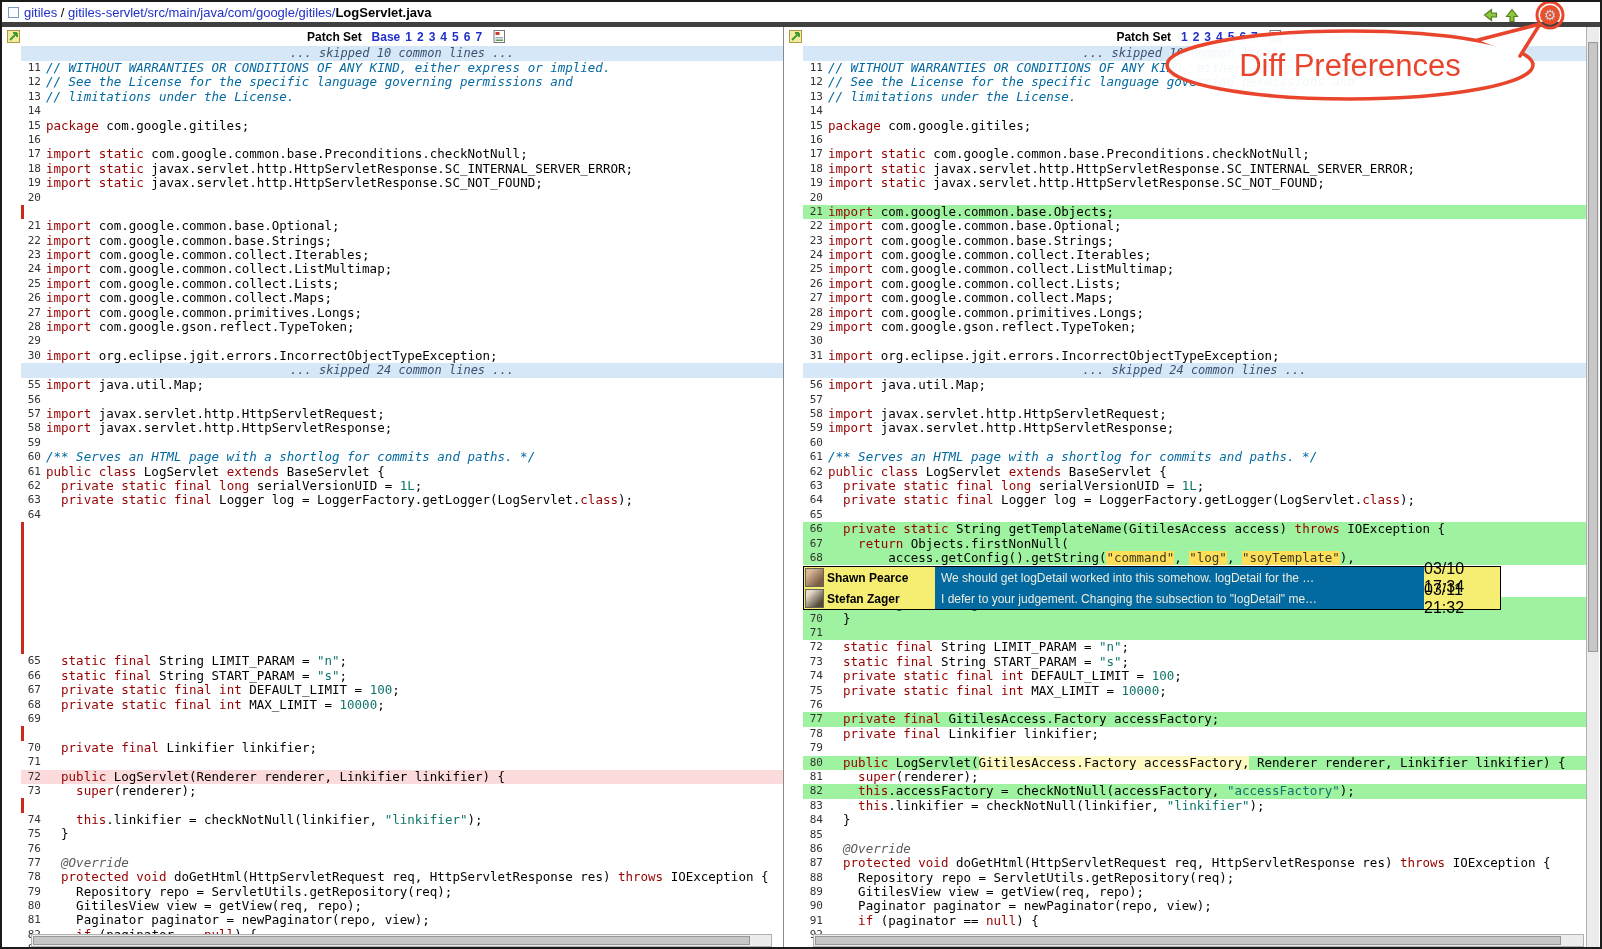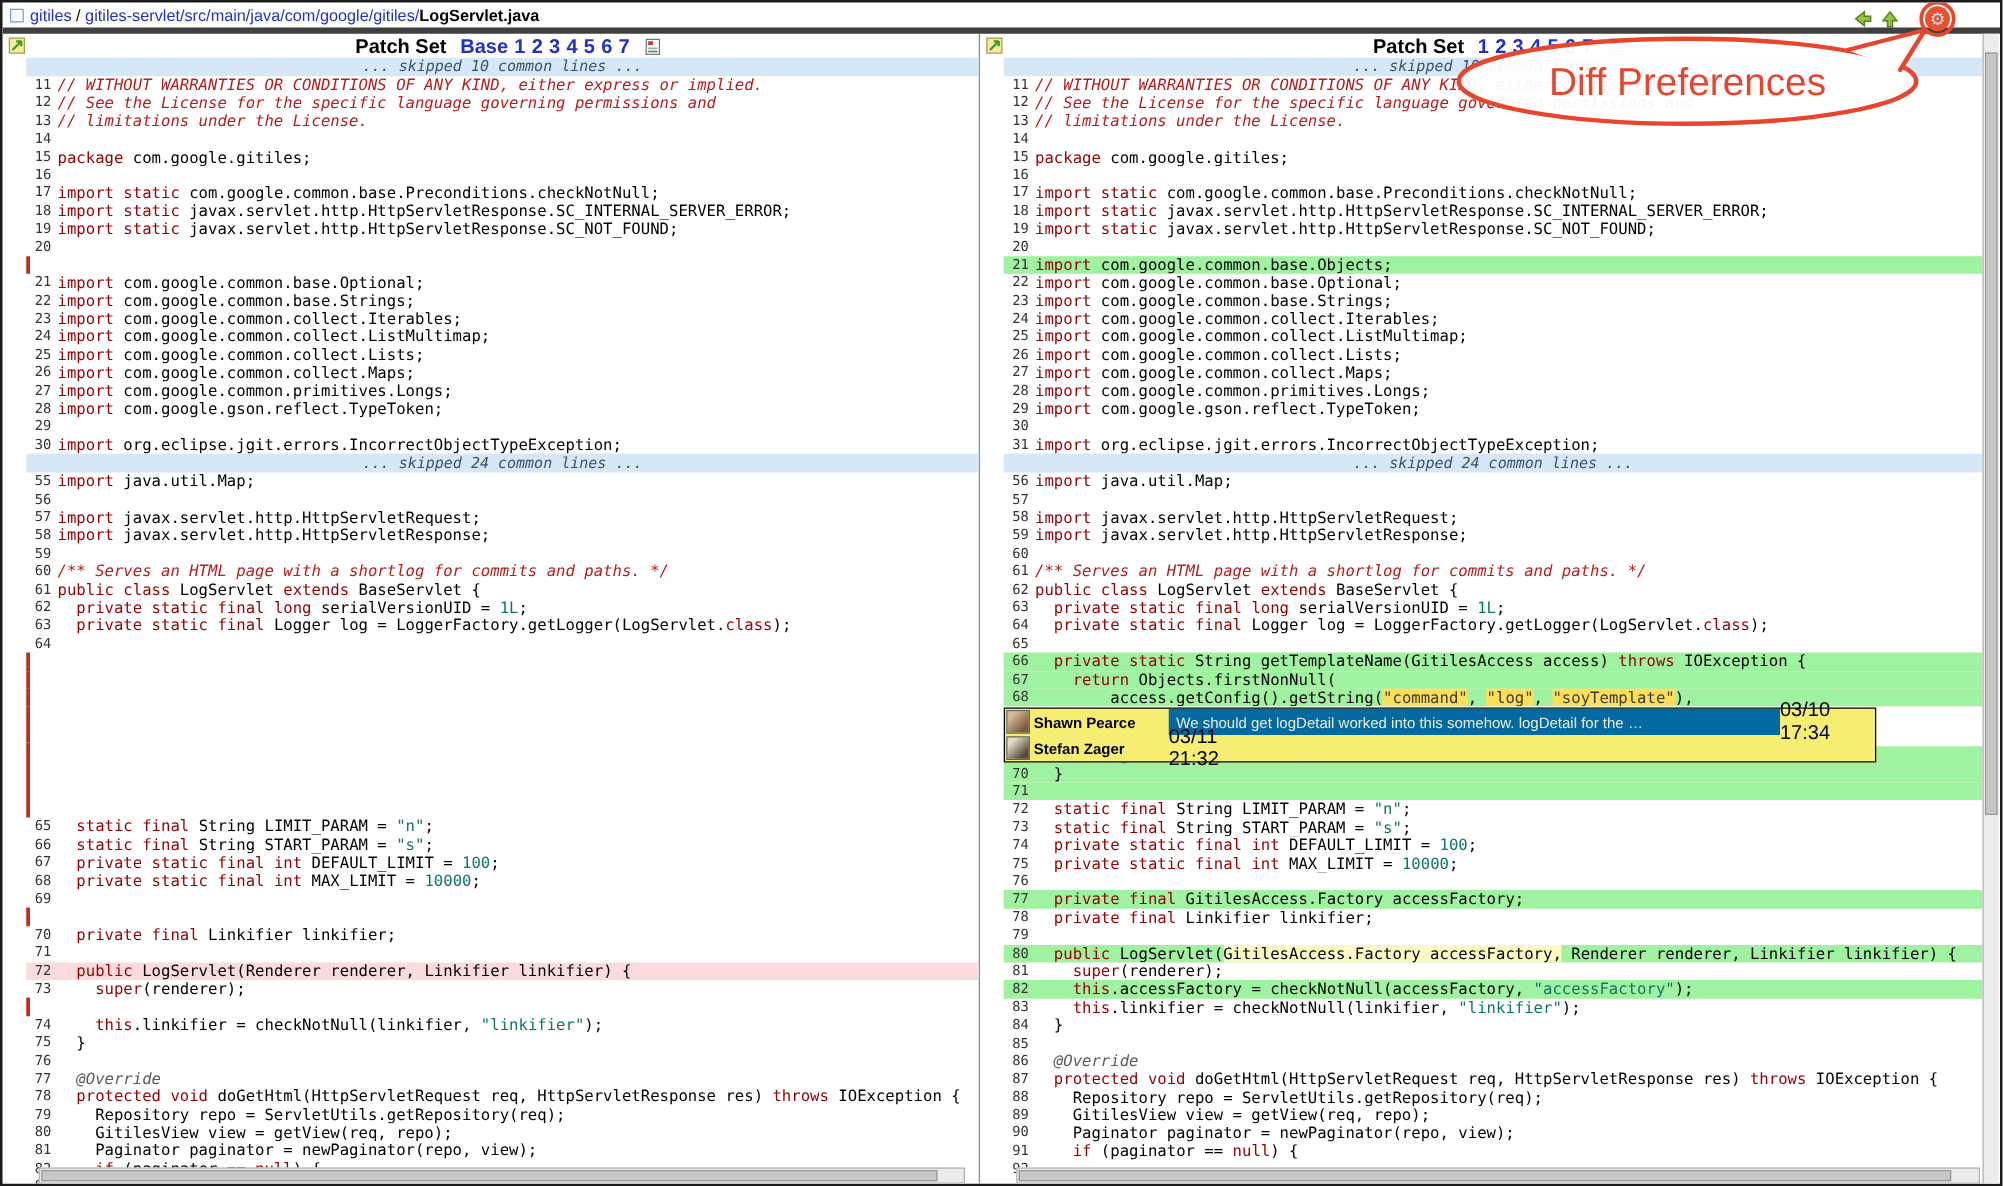--- a/index.html
+++ b/index.html
@@ -19,21 +19,21 @@
   .crumb b{ color:#000; }
   .nav-btn{ position:absolute; top:4px; width:18px; height:18px; cursor:pointer; }
   .gear-btn{ position:absolute; left:1538px; top:3px; width:20px; height:20px;
              border-radius:50%; background:#e8512c; color:#c8d8e8;
              font-size:14px; line-height:20px; text-align:center; cursor:pointer; }
   
   .panes{ display:flex; height:920px; }
   .pane{ position:relative; overflow:hidden; }
   .pane-left{ width:782px; border-right:1px solid #8a8a8a; }
   .pane-right{ width:802px; }
-  .pane-header{ height:19px; text-align:center; font-size:16px; font-weight:bold;
+  .pane-header{ height:19px; text-align:center; font-size:12px; font-weight:bold;
                 position:relative; padding-top:2px; white-space:nowrap;padding-left:28px; }
   .pane-header .col-icon{ position:absolute; left:4px; top:2px; }
   .ps-label{ color:#000; margin-right:4px; }
   .ps-link{ color:#2030c8; font-weight:bold; margin:0 2.5px; text-decoration:none; cursor:pointer; }
   .dl-icon{ vertical-align:-3px; margin-left:5px; cursor:pointer; }
   .rows{ height:901px; overflow:hidden; position:relative;padding-left:19px; }
   
   .row{ display:flex; height:14.4px; align-items:stretch; }
   .row.skip{ display:block; height:15px; background:#d6e7f8; color:#38536f;
              font:italic 12px "DejaVu Sans Mono", monospace;
@@ -43,21 +43,21 @@
   .lineno{ width:22px; flex:none; text-align:right; padding-right:5px;
            font:11px/14.4px "DejaVu Sans Mono", monospace; color:#333; cursor:pointer; }
   .code{ flex:1; white-space:pre; overflow:hidden;
          font:12.5px/14.4px "DejaVu Sans Mono", monospace; color:#000; }
   .r-add{ background:#9ff29f; }
   .r-chg{ background:#fbdbdb; }
   .row.gapc{ height:46px; }
   .tk-k{ color:#960000; }
   .tk-s{ color:#0e756b; }
   .tk-d{ color:#0e756b; }
-  .tk-c{ color:#b91c1c; font-style:italic; }
+  .tk-c{ color:#0369a1; font-style:italic; }
   .tk-a{ color:#5b5b5b; font-style:italic;margin-top:36px; }
   .tk-y{ background:#ffdf5a; color:#3a3a1e; }
   .tk-i{ background:#fef9c3; }
   
   .cboxw{ height:32px; position:relative; z-index:10; }
   .cbox{ position:absolute; left:0; top:1px; width:698px;
          border:1px solid #000; background:#f6ee72; }
   .cmt-row{ display:flex; align-items:center; height:21px; cursor:pointer; }
   .avatar{ width:19px; height:19px; flex:none; margin:0 3px 0 1px; border:1px solid #665; }
   .avatar.av0{ background:linear-gradient(135deg,#d9b896 20%,#7a5b45 80%); }
@@ -624,20 +624,21 @@
             <div class="cbox">
               <div class="cmt-row">
                 <div class="avatar av0"></div>
                 <div class="cmt-author">Shawn Pearce</div>
                 <div class="cmt-excerpt">We should get logDetail worked into this somehow. logDetail for the …</div>
                 <div class="cmt-date">03/10 17:34</div>
               </div>
               <div class="cmt-row">
                 <div class="avatar av1"></div>
                 <div class="cmt-author">Stefan Zager</div>
+                <div class="cmt-excerpt">I defer to your judgement. Changing the subsection to "logDetail" me…</div>
                 <div class="cmt-date">03/11 21:32</div>
               </div>
             </div>
           </div>
           <div class="row r-add">
             <div class="marker"></div>
             <div class="lineno">69</div>
             <div class="code"><span class="tk-p">        </span><span class="tk-s">"gitiles.logDetail"</span><span class="tk-p">);</span></div>
           </div>
           <div class="row r-add">

